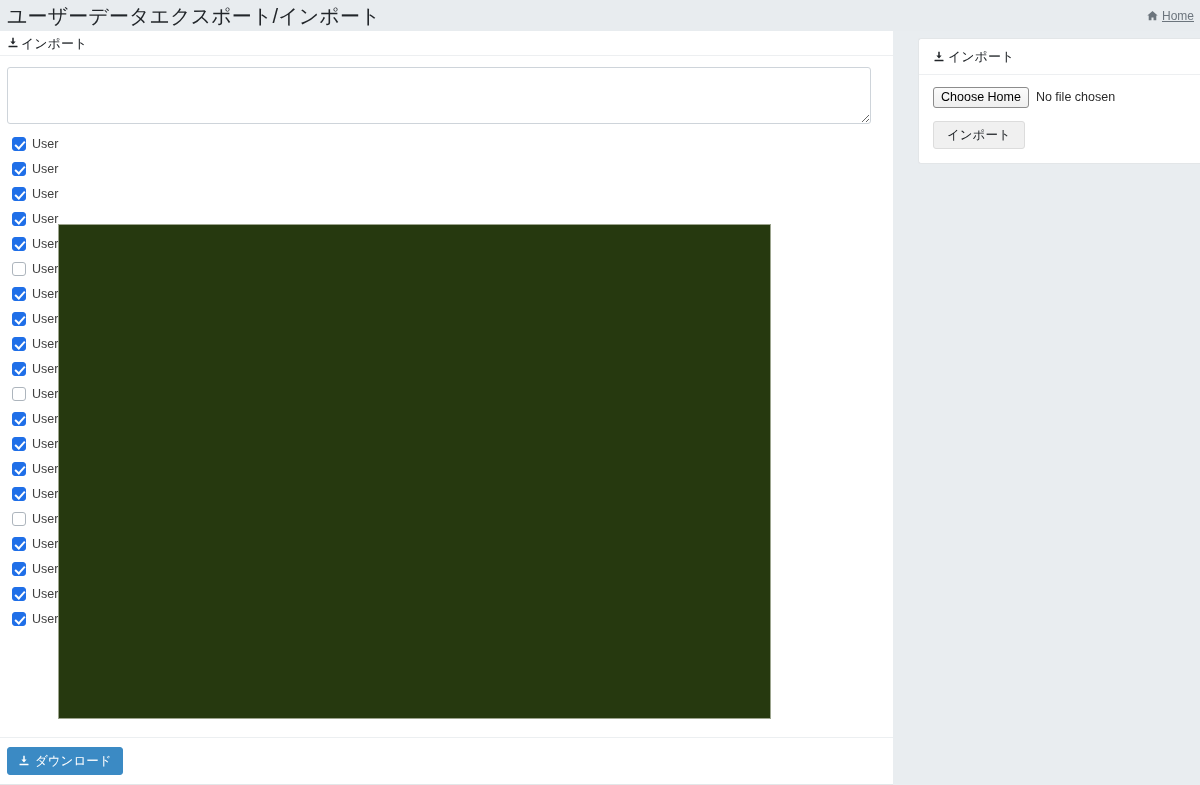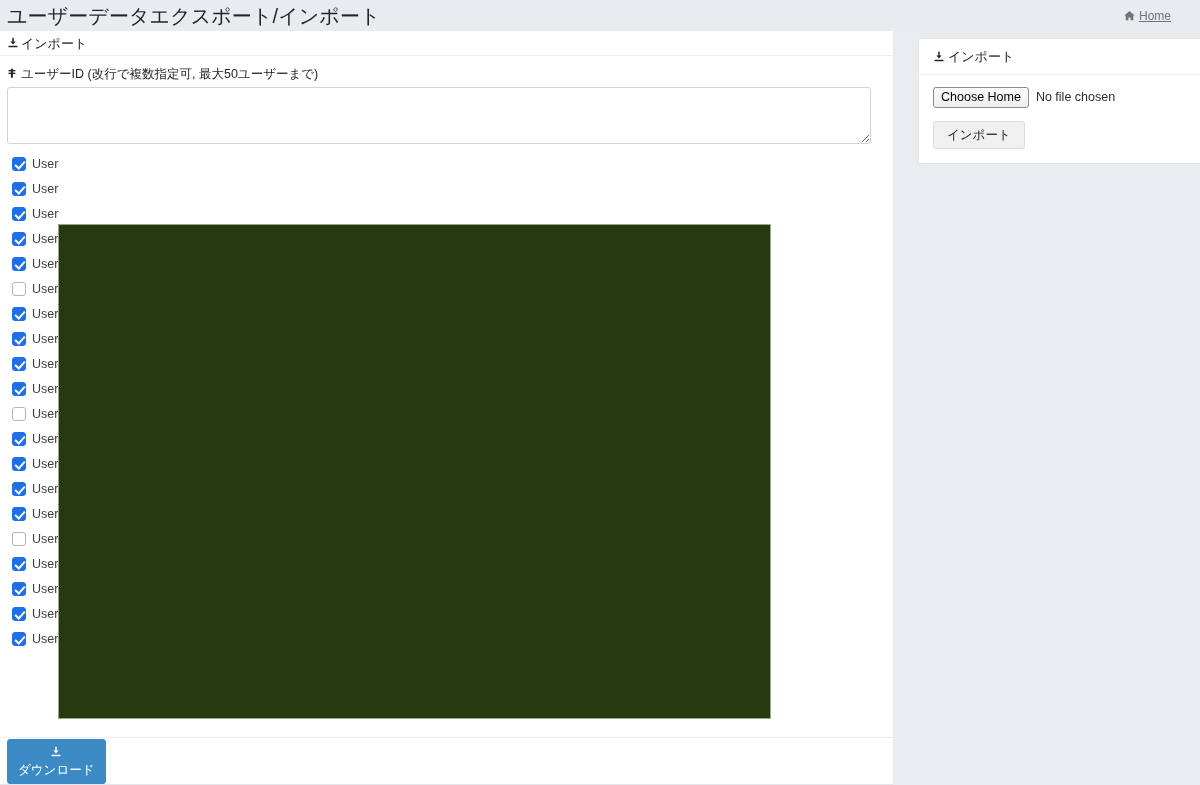--- a/index.html
+++ b/index.html
@@ -31,21 +31,21 @@
     font-weight: 400;
     color: #212529;
     padding-left: 7px;
     letter-spacing: .1px;
     white-space: nowrap;
   }
   .topbar-right {
     display: flex;
     align-items: center;
     gap: 4px;
-    padding-right: 29px;
+    padding-right: 6px;
     font-size: 12px;
     color: #6c757d;
     cursor: pointer;
   }
   .topbar-right .home-lbl { color: #6c757d; }
 
   
   .ico { display: inline-block; vertical-align: -1px; }
   .ico svg { display: block; }
 
@@ -180,21 +180,20 @@
     gap: 5px;
     background: #3b8ac4;
     color: #fff;
     border: 1px solid #3b8ac4;
     border-radius: 3px;
     padding: 6px 11px 6px 10px;
     font-size: 12.5px;
     line-height: 14px;
     cursor: pointer;
     font-family: "Liberation Sans", sans-serif;
-    flex-direction: column;
   }
 
   
   .import-card {
     position: absolute;
     left: 918px; top: 38px;
     width: 300px;
     background: #ffffff;
     border: 1px solid #e3e6e8;
     border-right: none;
@@ -267,30 +266,20 @@
       <svg width="12" height="12" viewBox="0 0 16 16" fill="#212529">
         <path d="M7 1h2v5h2.5L8 10 4.5 6H7V1z"></path>
         <rect x="2" y="11.5" width="12" height="2.2" rx="0.5"></rect>
       </svg>
     </span>
     <span class="lbl">インポート</span>
   </div>
 
   <div class="card-body">
 
-    <div class="field-label">
-      <span class="ico">
-        <svg width="10" height="12" viewBox="0 0 12 16" fill="#212529">
-          <rect x="4.6" y="1" width="2.6" height="12"></rect>
-          <rect x="1.4" y="2.6" width="9" height="1.9"></rect>
-          <rect x="1.4" y="6.2" width="9" height="1.9"></rect>
-        </svg>
-      </span>
-      <span>ユーザーID (改行で複数指定可, 最大50ユーザーまで)</span>
-    </div>
 
     <textarea class="userid-input" placeholder="" style=""></textarea>
 
 
     <div class="db-list">
         <div class="db-item">
           <span class="cbx on" style="background: rgb(31, 111, 232); border-color: rgb(31, 111, 232);"></span>
           <span class="db-item-label">User</span>
         </div>
         <div class="db-item">

